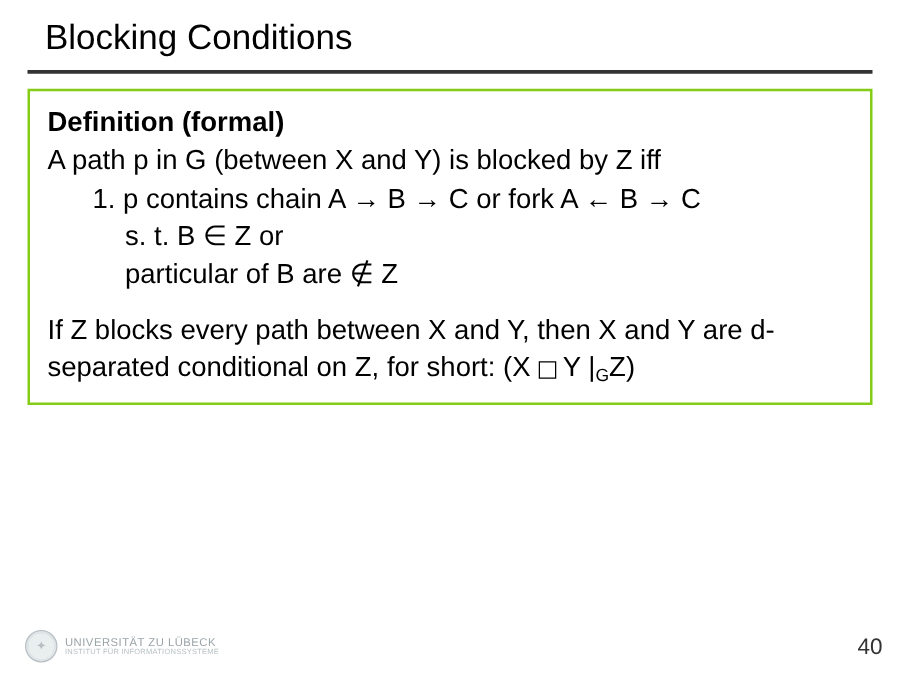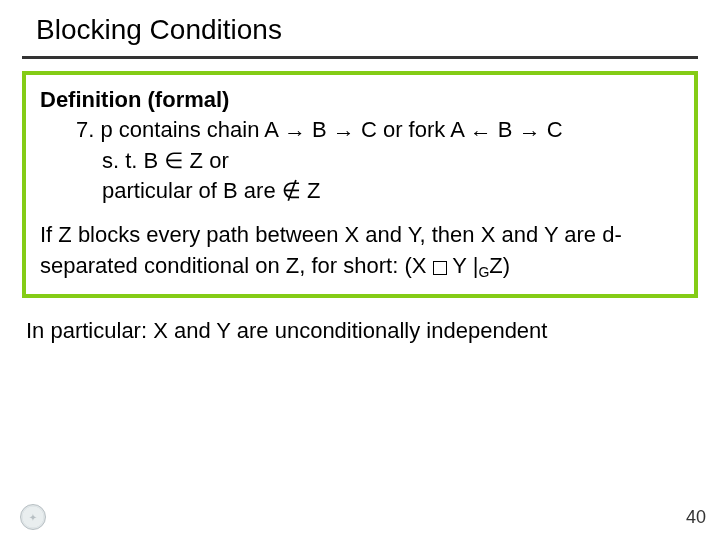--- a/index.html
+++ b/index.html
@@ -1,21 +1,21 @@
 <!DOCTYPE html>
 <html><head>
 <meta charset="utf-8">
 <style>
   * { box-sizing: border-box; margin: 0; padding: 0; }
   html, body { width: 720px; height: 540px; font-family: Arial, Helvetica, sans-serif; background: #fff; color: #000; }
   .slide { width: 720px; height: 540px; position: relative; padding: 0; }
   .title { font-size: 28px; font-weight: 400; padding: 14px 0 10px 36px; }
   .title-rule { border-top: 3px solid #333; margin: 0 22px 0 22px; }
   .defbox {
-    border: 4px solid #84cc16;
+    border: 2px solid #84cc16;
     margin: 12px 22px 0 22px;
     padding: 10px 14px 12px 14px;
     font-size: 22px;
     line-height: 1.38;
   }
   .defbox .hdr { font-weight: 700; }
   .gap { height: 14px; }
   .body-text { margin: 18px 26px 0 26px; font-size: 22px; line-height: 1.38; }
   .footer {
     position: absolute;
@@ -44,37 +44,41 @@
 </head>
 <body>
 
 <div class="slide">
 
   <div class="title">Blocking Conditions</div>
   <div class="title-rule"></div>
 
   <div class="defbox">
     <div class="hdr">Definition (formal)</div>
-    <div class="indent1">7.  p contains chain A → B →  C or fork A ← B →  C</div>
+    <div>A path p in G (between X and Y) is blocked by Z iff</div>
+    <div class="indent1">1.  p contains chain A → B →  C or fork A ← B →  C</div>
     <div class="indent2">s. t. B  ∈   Z or</div>
     <div class="indent2">particular of B  are ∉ Z</div>
     <div class="gap"></div>
     <div>
       <span>If Z blocks every path between X and Y, then X and Y are d-separated conditional on Z, for short: (X </span>
       <span class="sq"></span>
       <span>  Y  |</span><span class="sub">G</span><span>Z)</span>
     </div>
   </div>
 
   <div class="body-text">
-    <div>In particular: X and Y are unconditionally independent</div>
   </div>
 
   <div class="footer">
     <div class="uni-mark">
       <div class="uni-seal">✦</div>
+      <div class="uni-text">
+        <div class="l1">UNIVERSITÄT ZU LÜBECK</div>
+        <div class="l2">INSTITUT FÜR INFORMATIONSSYSTEME</div>
+      </div>
     </div>
     <div class="right-foot">
       <div class="pagenum">40</div>
     </div>
   </div>
 
 </div>
 
 </body></html>

